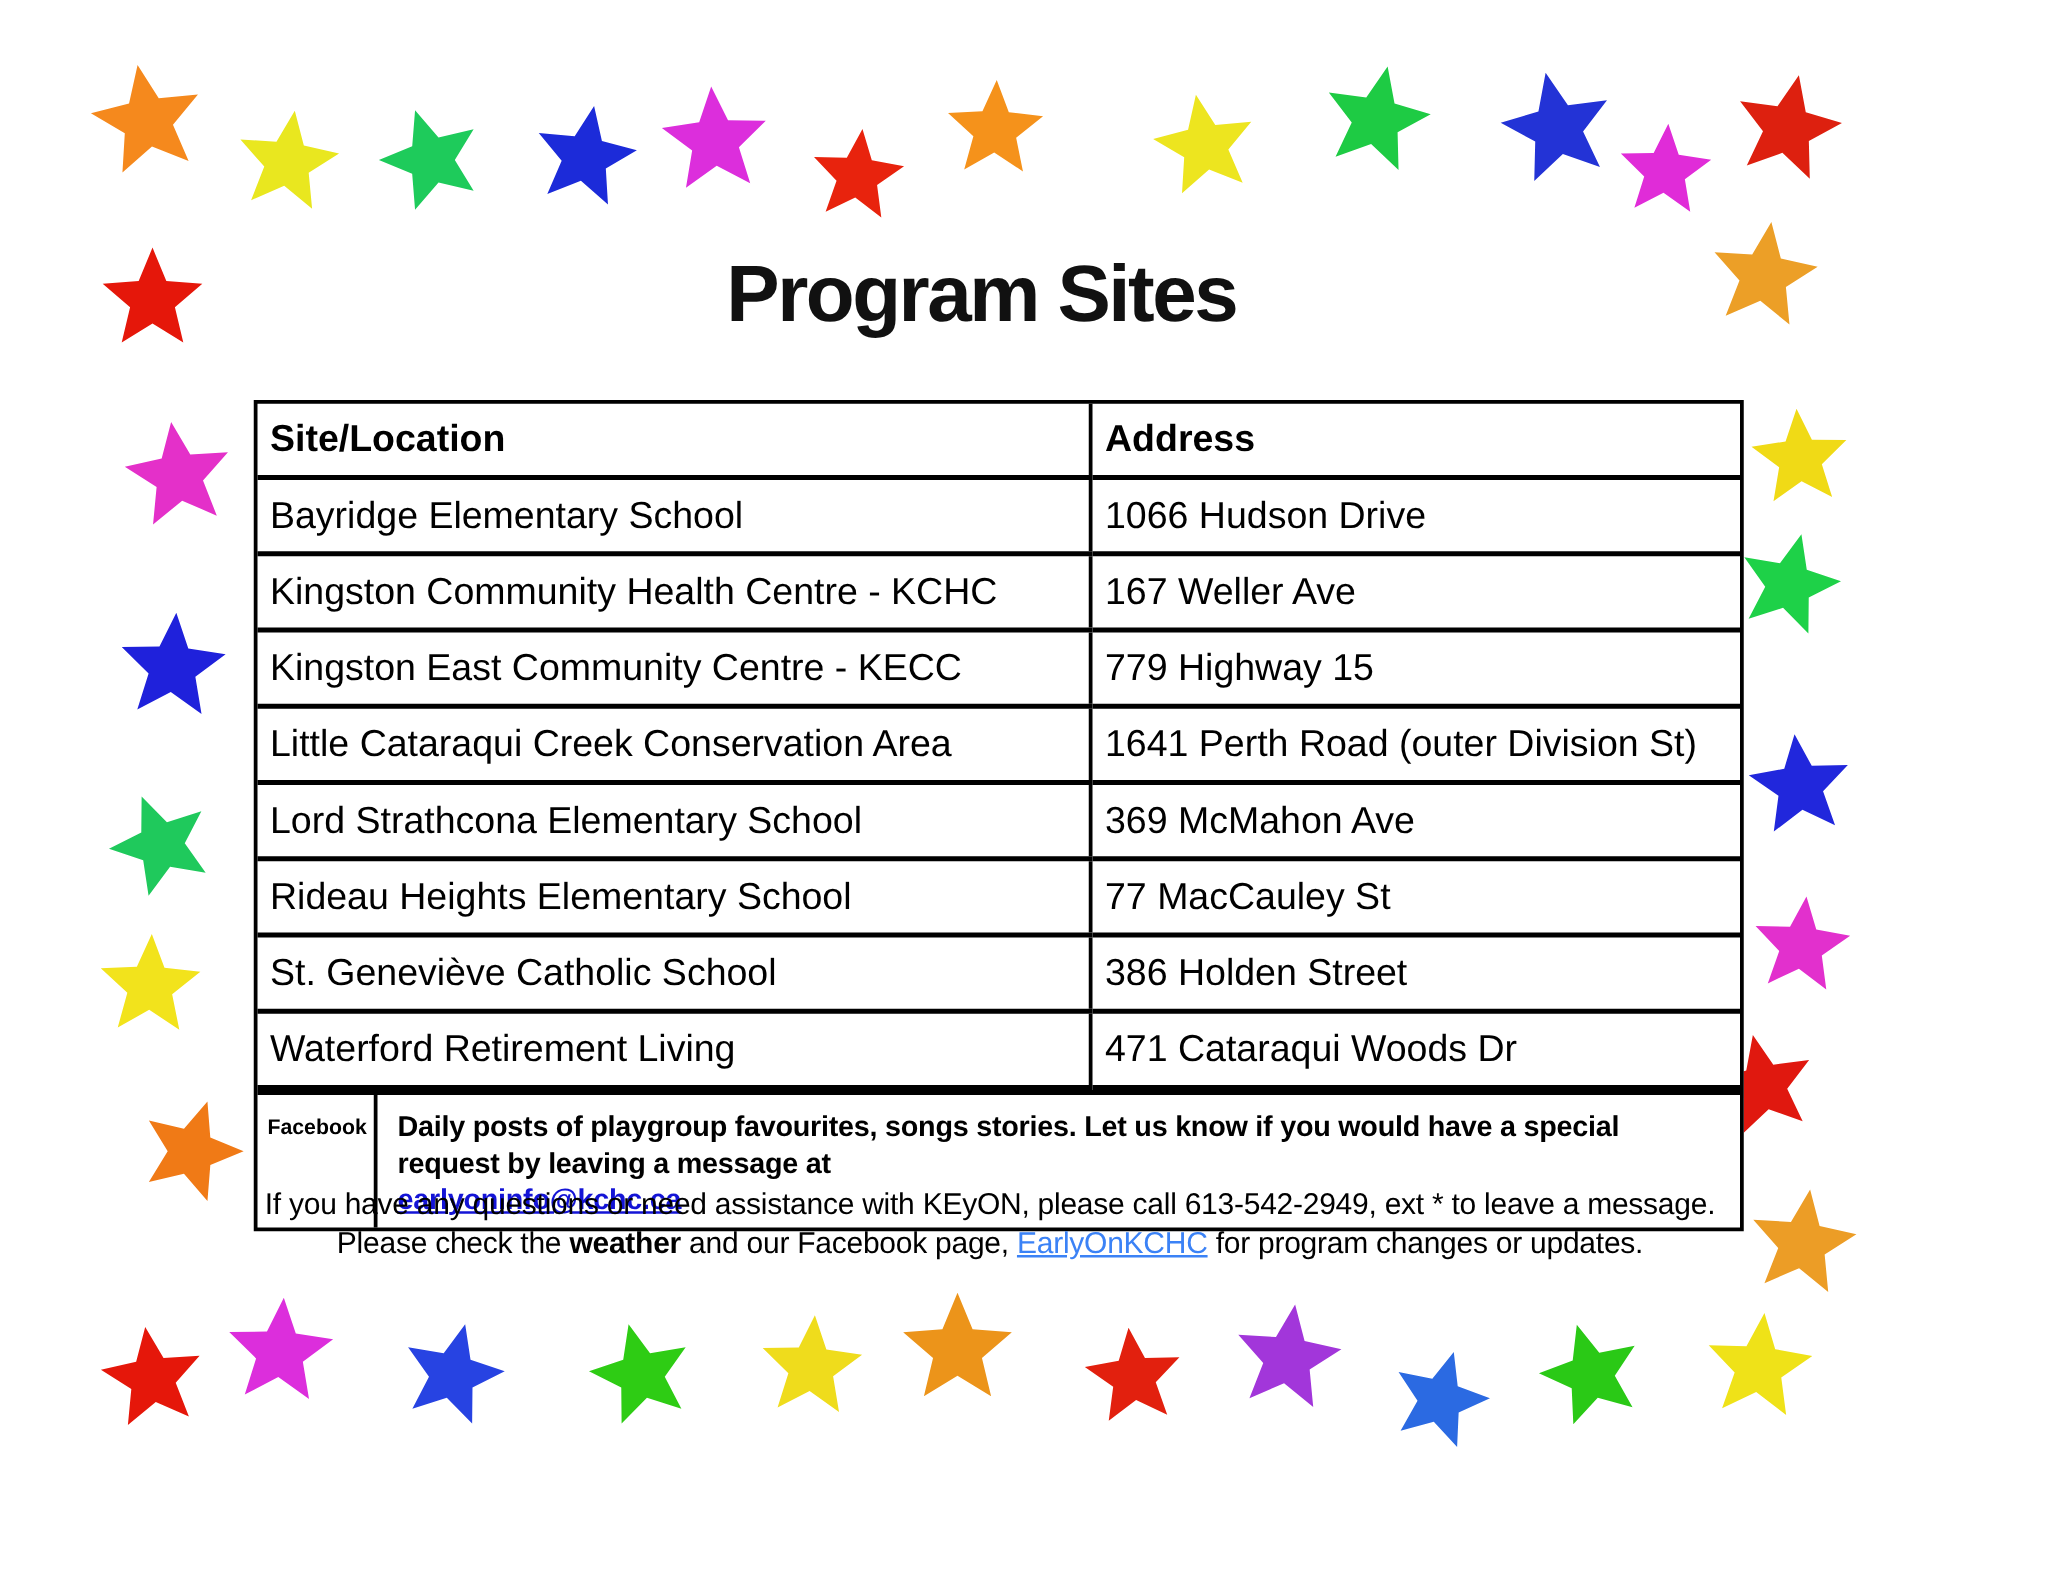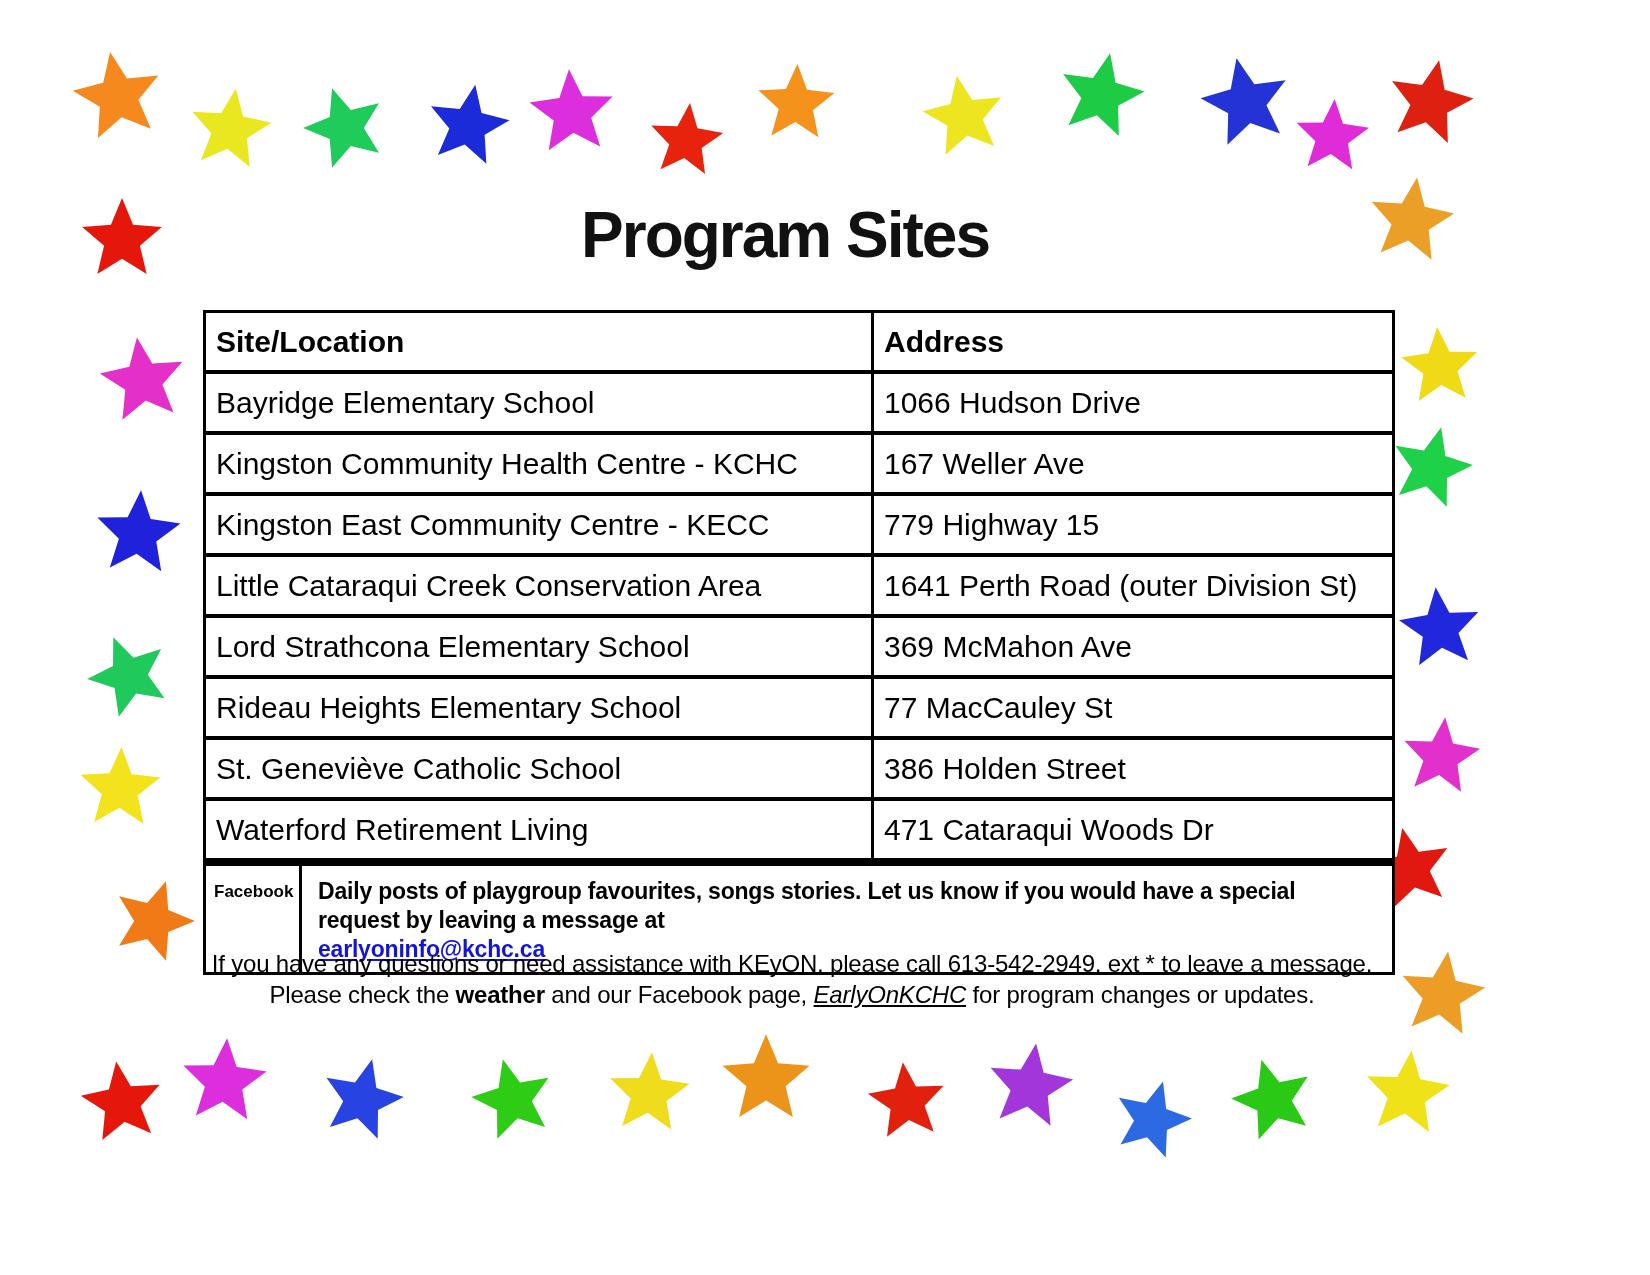--- a/index.html
+++ b/index.html
@@ -20,21 +20,21 @@
     margin:0;
     text-align:center;
     font-size:64px;
     font-weight:600;
     letter-spacing:-2px;
     color:#111;
   }
 
   .table-box{
     position:absolute;
-    left:203px;top:310px;
+    left:203px;top:320px;
     width:1192px;
     border:3px solid #000;
     background:#fff;
     box-sizing:border-box;
   }
   table.sites{
     border-collapse:collapse;
     width:100%;
     table-layout:fixed;
     font-size:30px;
@@ -340,17 +340,17 @@
         <span class="fb-email" id="fb-email" style="color: rgb(20, 20, 214);">earlyoninfo@kchc.ca</span>
       </div>
     </div>
   </div>
 
   <div class="footer">
     <div>
       <span>If you have any questions or need assistance with KEyON, please call 613-542-2949, ext * to leave a message.</span>
     </div>
     <div>
-      <span>Please check the </span><span class="bold">weather</span><span> and our Facebook page, </span><span class="link" id="link-earlyon" style="color: #000000; font-style: italic;">EarlyOnKCHC</span><span> for program changes or updates.</span>
+      <span>Please check the </span><span class="bold">weather</span><span> and our Facebook page, </span><span class="link" id="link-earlyon" style="color: #3b82f6;">EarlyOnKCHC</span><span> for program changes or updates.</span>
     </div>
   </div>
 
 </div>
 
 </body></html>

